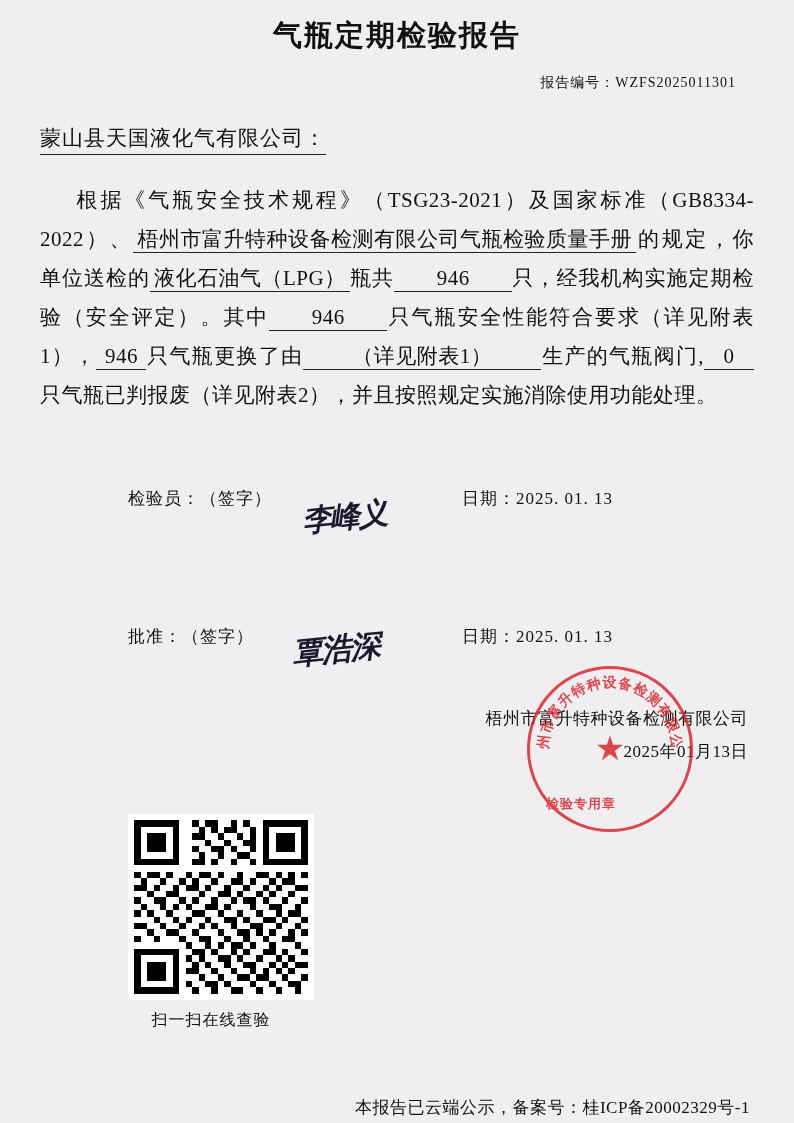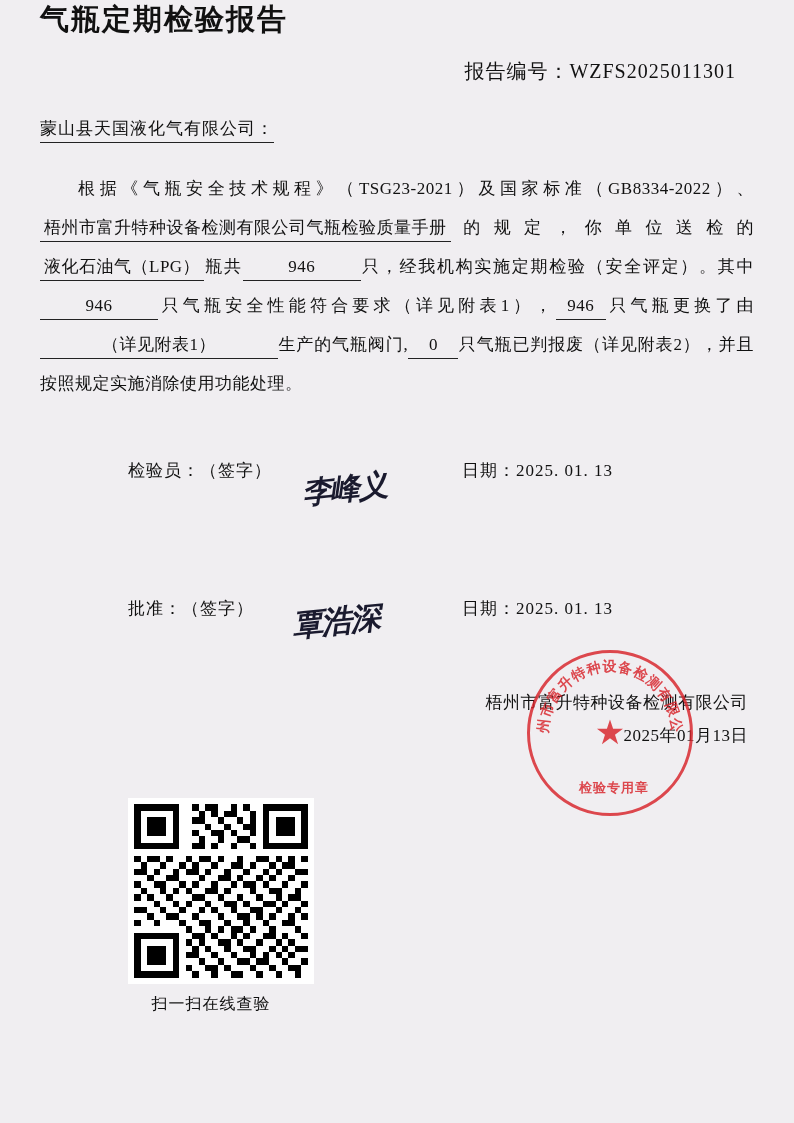--- a/index.html
+++ b/index.html
@@ -16,62 +16,63 @@
     overflow: hidden;
   }
   .page {
     position: relative;
     width: 794px;
     height: 1123px;
     box-sizing: border-box;
     padding: 0 40px;
   }
   .title {
-    text-align: left;
+    text-align: center;
     font-size: 29px;
     font-weight: bold;
     letter-spacing: 2px;
+    margin-top: 16px;
     font-family: "DejaVu Serif", "Liberation Serif", serif;
   }
   .report-no {
     text-align: right;
-    font-size: 20px;
+    font-size: 14px;
     margin-top: 18px;
     padding-right: 18px;
     letter-spacing: 1px;
   }
   .addressee {
     margin-top: 32px;
-    font-size: 17px;
+    font-size: 21px;
     display: inline-block;
     border-bottom: 1.5px solid #222;
     padding-bottom: 2px;
     letter-spacing: 1px;
   }
   .body-text {
     margin-top: 26px;
-    font-size: 17px;
+    font-size: 21px;
     line-height: 39px;
     letter-spacing: 0.5px;
     text-align: justify;
   }
   .u {
     border-bottom: 1.3px solid #222;
     display: inline-block;
     text-align: center;
     padding: 0 4px;
     line-height: 26px;
   }
   .u-manual { min-width: 300px; }
   .u-gas { min-width: 150px; }
   .u-n2 { min-width: 110px; }
   .u-n3 { min-width: 42px; }
   .u-valve { min-width: 230px; }
   .sig-block {
-    margin-top: 56px;
+    margin-top: 72px;
     font-size: 17px;
     position: relative;
     height: 60px;
   }
   .sig-label {
     position: absolute;
     left: 88px;
     top: 0;
     letter-spacing: 1px;
   }
@@ -117,24 +118,23 @@
   .seal .star {
     position: absolute;
     left: 50%;
     top: 50%;
     transform: translate(-50%,-50%);
     font-size: 34px;
     line-height: 1;
   }
   .seal .seal-bottom {
     position: absolute;
-    left: 8px;
+    left: 16px;
     right: 0;
     bottom: 16px;
-    text-align: center;
     font-size: 13px;
     letter-spacing: 1px;
     font-family: "DejaVu Sans", sans-serif;
     font-weight: bold;
   }
   .seal .arc {
     position: absolute;
     left: 0; top: 0; width: 100%; height: 100%;
   }
   .qr-wrap {
@@ -414,14 +414,15 @@
           <rect x="13" y="27" width="1" height="1"></rect>
           <rect x="16" y="27" width="2" height="1"></rect>
           <rect x="20" y="27" width="1" height="1"></rect>
           <rect x="23" y="27" width="1" height="1"></rect>
           <rect x="26" y="27" width="1" height="1"></rect>
       </g>
     </svg>
     <div class="qr-caption">扫一扫在线查验</div>
   </div>
 
+  <div class="footer">本报告已云端公示，备案号：桂ICP备20002329号-1</div>
 
 </div>
 
 </body></html>

